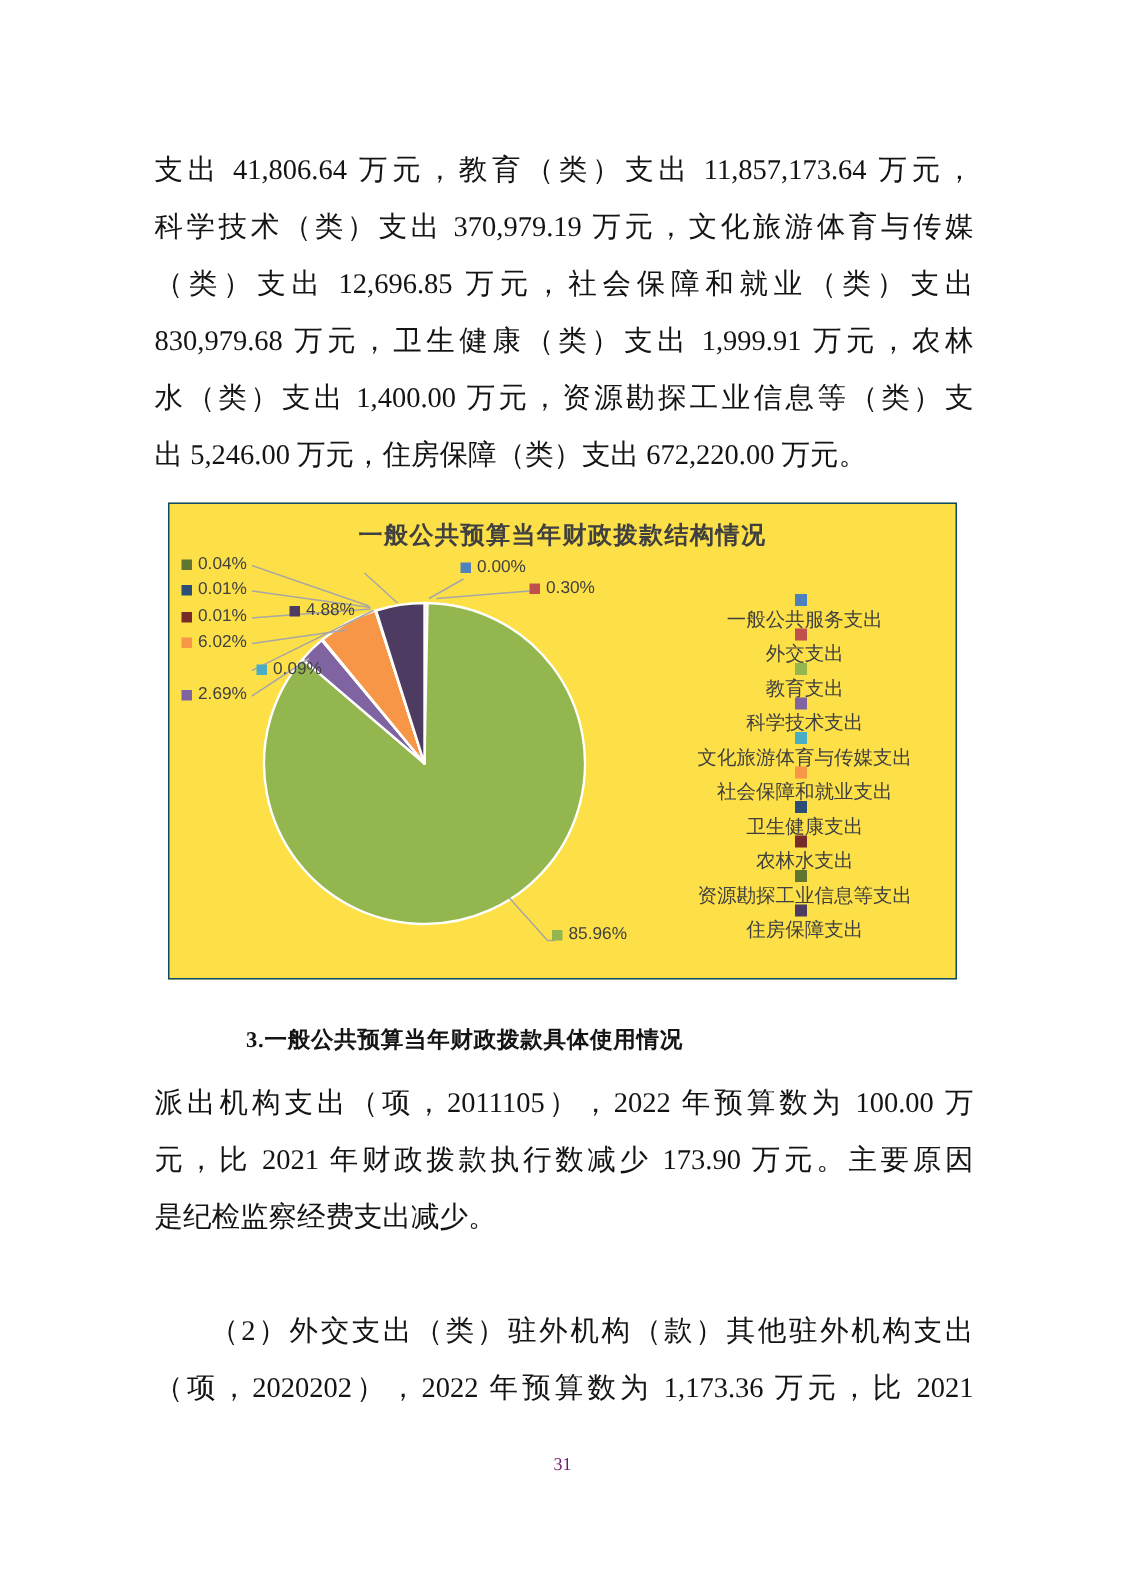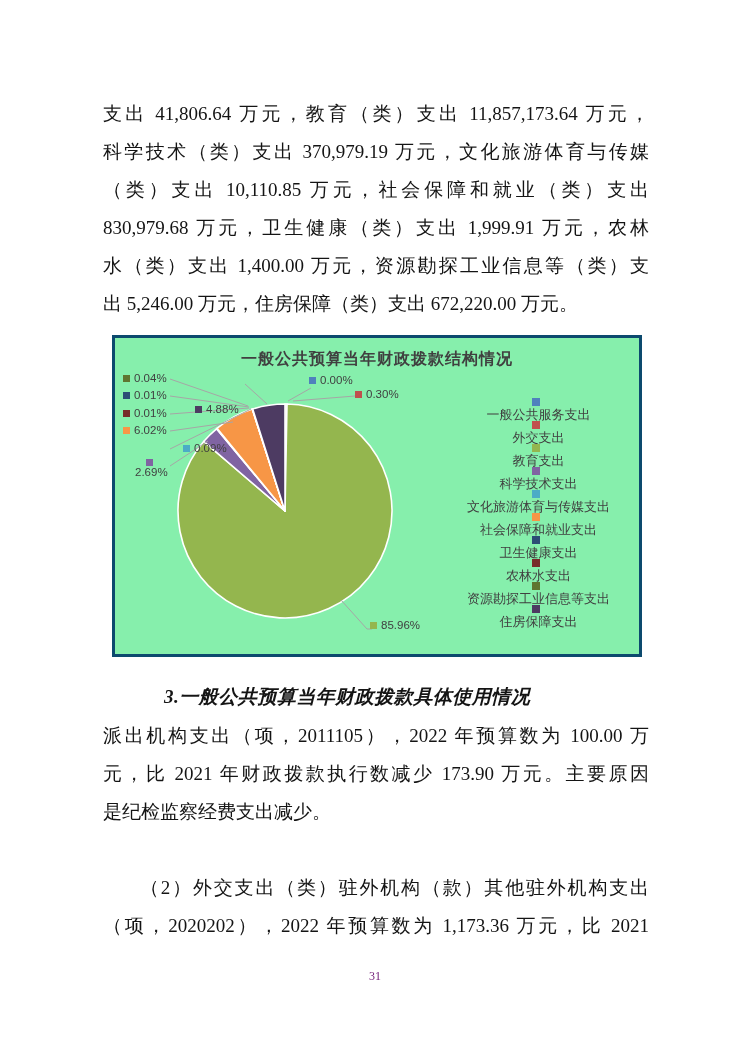--- a/index.html
+++ b/index.html
@@ -5,27 +5,27 @@
   html,body{margin:0;padding:0;background:#ffffff;}
   .page{
     position:relative;width:750px;height:1060px;background:#ffffff;overflow:hidden;
     font-family:"Liberation Serif","DejaVu Serif",serif;color:#141414;
   }
   .para{position:absolute;left:103px;width:546px;font-size:19px;line-height:38px;}
   .line{height:38px;}
   .jline{text-align:justify;text-align-last:justify;}
   .indent{text-indent:37px;}
   .heading{
-    position:absolute;left:164px;top:684px;font-size:19px;font-weight:bold;
-    white-space:nowrap;letter-spacing:0.5px;font-style:italic;
+    position:absolute;left:164px;top:684px;font-size:15px;font-weight:bold;
+    white-space:nowrap;letter-spacing:0.5px;
   }
   
   .chart{
     position:absolute;left:112px;top:335px;width:524px;height:316px;
-    border:3px solid #0c4a6e;background:#86efac;
+    border:1px solid #0c4a6e;background:#fde047;
     font-family:"Liberation Sans","DejaVu Sans",sans-serif;
   }
   .chart-title{
     position:absolute;top:11px;left:0;width:100%;text-align:center;
     font-size:16px;font-weight:600;color:#404040;letter-spacing:1px;white-space:nowrap;
   }
   svg.pie{position:absolute;left:0;top:0;width:524px;height:316px;}
   .legend{position:absolute;left:352px;top:60px;}
   .legend-item{display:flex;align-items:center;height:23px;white-space:nowrap;flex-direction:column;}
   .legend-label{font-size:13px;color:#404040;}
@@ -41,21 +41,21 @@
   }
 </style>
 </head>
 <body>
 
 <div class="page">
 
   <div class="para" style="top:95px;">
     <div class="line jline">支出 41,806.64 万元，教育（类）支出 11,857,173.64 万元，</div>
     <div class="line jline">科学技术（类）支出 370,979.19 万元，文化旅游体育与传媒</div>
-    <div class="line jline">（类）支出 10,110.85 万元，社会保障和就业（类）支出</div>
+    <div class="line jline">（类）支出 12,696.85 万元，社会保障和就业（类）支出</div>
     <div class="line jline">830,979.68 万元，卫生健康（类）支出 1,999.91 万元，农林</div>
     <div class="line jline">水（类）支出 1,400.00 万元，资源勘探工业信息等（类）支</div>
     <div class="line">出 5,246.00 万元，住房保障（类）支出 672,220.00 万元。</div>
   </div>
 
   <div class="chart">
     <div class="chart-title">一般公共预算当年财政拨款结构情况</div>
 
     <svg class="pie" viewBox="0 0 524 316">
       <g id="pie-slices">
@@ -92,25 +92,25 @@
         <span>0.01%</span>
       </div>
     <div class="dlabel" style="left:8px;top:69px;">
         <span class="marker" style="background: rgb(119, 44, 42);"></span>
         <span>0.01%</span>
       </div>
     <div class="dlabel" style="left:8px;top:86px;">
         <span class="marker" style="background: rgb(247, 150, 70);"></span>
         <span>6.02%</span>
       </div>
-    <div class="dlabel" style="left:24px;top:104px;padding-left:44px;">
+    <div class="dlabel" style="left:14px;top:104px;padding-left:44px;">
         <span class="marker" style="background: rgb(75, 172, 198);"></span>
         <span>0.09%</span>
       </div>
-    <div class="dlabel" style="left:20px;top:121px;flex-direction:column;">
+    <div class="dlabel" style="left:8px;top:121px;">
         <span class="marker" style="background: rgb(128, 100, 162);"></span>
         <span>2.69%</span>
       </div>
     <div class="dlabel" style="left:80px;top:36px;margin-top:29px;">
         <span class="marker" style="background: rgb(77, 59, 98);"></span>
         <span>4.88%</span>
       </div>
     <div class="dlabel" style="left:194px;top:36px;">
         <span class="marker" style="background: rgb(79, 129, 189);"></span>
         <span>0.00%</span>

